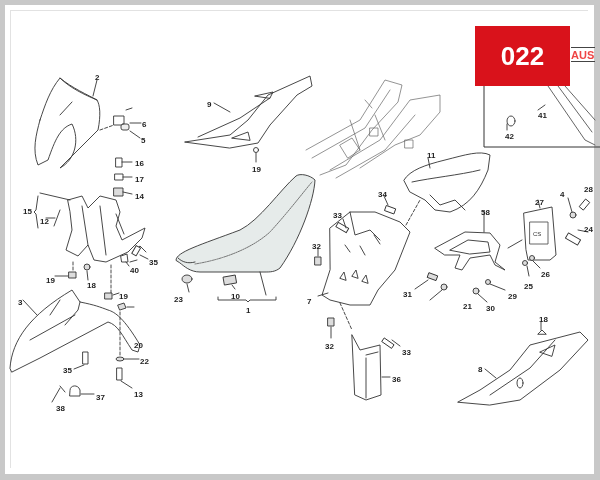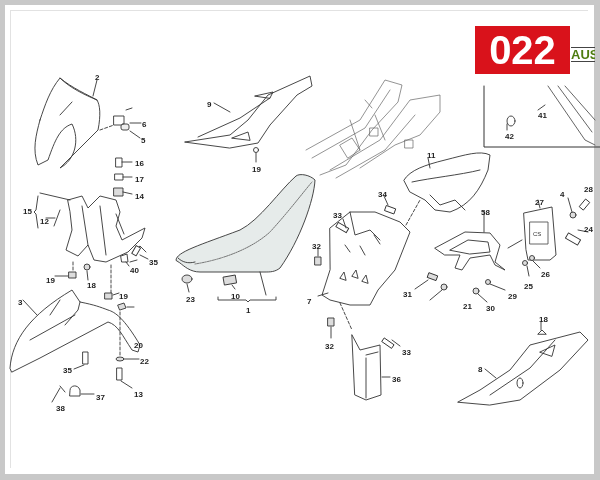--- a/index.html
+++ b/index.html
@@ -1,24 +1,24 @@
 <!DOCTYPE html>
 <html><head>
 <meta charset="utf-8">
 <style>
   html, body { margin:0; padding:0; background:#ffffff; }
   body { width:600px; height:480px; overflow:hidden; font-family:"Liberation Sans", sans-serif; }
   .frame { position:absolute; left:0; top:0; width:600px; height:480px; box-sizing:border-box;
            border:5px solid #c8c8c8; border-right-width:6px; border-bottom-width:6px; background:#fff; }
   .inner-shadow { position:absolute; left:5px; top:5px; right:6px; bottom:6px; border-left:1px solid #e2e2e2; border-top:1px solid #e2e2e2; }
   svg.diagram { position:absolute; left:0; top:0; }
-  .badge { position:absolute; left:475px; top:26px; width:95px; height:48px; background:#d9121b;
-           color:#fff; font-weight:bold; font-size:40px; display:flex; align-items:center; justify-content:center;
+  .badge { position:absolute; left:475px; top:26px; width:95px; height:60px; background:#d9121b;
+           color:#fff; font-weight:bold; font-size:26px; display:flex; align-items:center; justify-content:center;
            letter-spacing:0px; z-index:3; }
-  .inset-label { position:absolute; left:571px; top:47px; font-size:13px; font-weight:bold; color:#4d7c0f;
+  .inset-label { position:absolute; left:571px; top:47px; font-size:11px; font-weight:bold; color:#ef4444;
                  border-top:1px solid #444; border-bottom:1px solid #444; padding:1px 0 0 0; line-height:12px; width:24px; overflow:hidden; z-index:2; }
   .callout { position:absolute; font-size:8px; font-weight:bold; color:#222; line-height:9px; white-space:nowrap; }
 </style>
 </head>
 <body>
 
 <div class="frame">
     <div class="inner-shadow"></div>
   </div>
 
@@ -225,21 +225,21 @@
     <div class="callout" style="left: 46px; top: 276px;">19</div>
     <div class="callout" style="left: 87px; top: 281px;">18</div>
     <div class="callout" style="left: 119px; top: 292px;">19</div>
     <div class="callout" style="left: 134px; top: 305px; margin-top: 36px;">20</div>
     <div class="callout" style="left: 18px; top: 298px;">3</div>
     <div class="callout" style="left: 140px; top: 357px;">22</div>
     <div class="callout" style="left: 63px; top: 366px;">35</div>
     <div class="callout" style="left: 134px; top: 390px;">13</div>
     <div class="callout" style="left: 96px; top: 393px;">37</div>
     <div class="callout" style="left: 44px; top: 404px; padding-left: 12px;">38</div>
-    <div class="callout" style="left: 186px; top: 295px;">23</div>
+    <div class="callout" style="left: 174px; top: 295px;">23</div>
     <div class="callout" style="left: 231px; top: 292px;">10</div>
     <div class="callout" style="left: 246px; top: 306px;">1</div>
     <div class="callout" style="left: 427px; top: 151px;">11</div>
     <div class="callout" style="left: 378px; top: 190px;">34</div>
     <div class="callout" style="left: 333px; top: 211px;">33</div>
     <div class="callout" style="left: 312px; top: 242px;">32</div>
     <div class="callout" style="left: 307px; top: 297px;">7</div>
     <div class="callout" style="left: 325px; top: 342px;">32</div>
     <div class="callout" style="left: 402px; top: 348px;">33</div>
     <div class="callout" style="left: 392px; top: 375px;">36</div>

